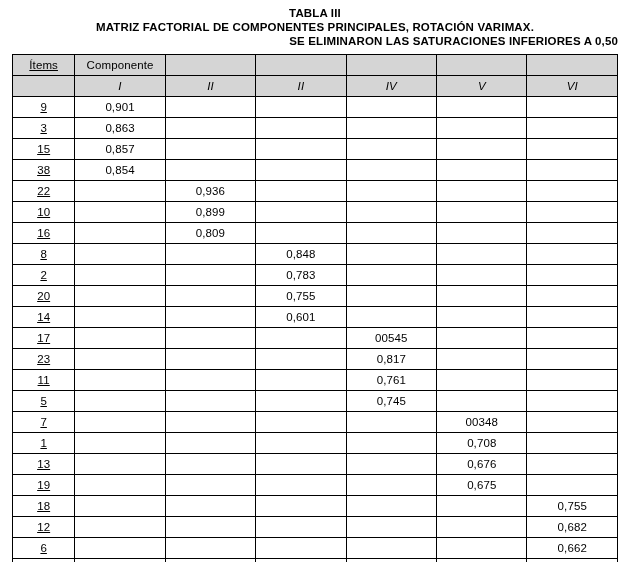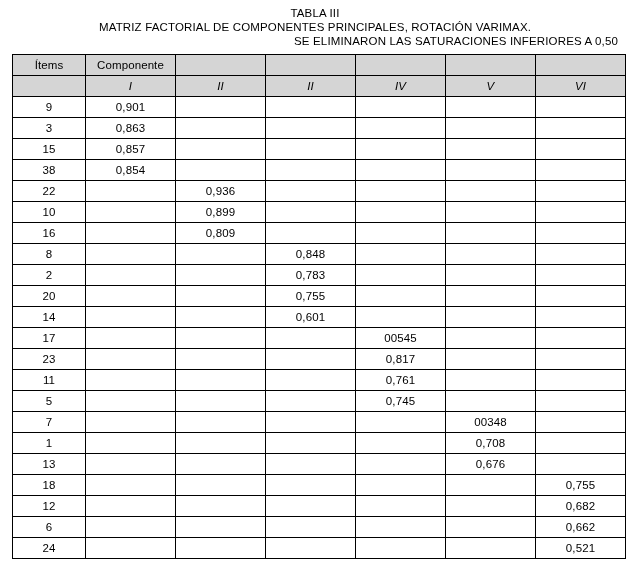--- a/index.html
+++ b/index.html
@@ -19,20 +19,21 @@
     height: 562px;
     position: relative;
     box-sizing: border-box;
     padding: 6px 12px 0 12px;
   }
   .caption {
     text-align: center;
     font-size: 11.5px;
     line-height: 14px;
     letter-spacing: 0.15px;
+    font-weight: bold;
   }
   .caption .tbl-num {
     display: block;
   }
   .caption .line1 {
     display: block;
   }
   .caption .line2 {
     display: block;
     text-align: right;
@@ -55,21 +56,21 @@
   }
   .hdr-row td {
     background: #d5d5d5;
     height: 21px;
   }
   .hdr-sub td {
     background: #d5d5d5;
     height: 21px;
     font-style: italic;
   }
-  .col-item { width: 73px; }
+  .col-item { width: 62px; text-decoration: underline; }
   .col-c { width: 90px; }
   .col-c1 { width: 90px; }
   .empty-cell { }
   .val {
     font-size: 11.5px;
   }
 </style>
 </head>
 <body>
 
@@ -266,20 +267,29 @@
         <tr>
           <td class="col-item">13</td>
           <td class="val empty-cell"></td>
           <td class="val empty-cell"></td>
           <td class="val empty-cell"></td>
           <td class="val empty-cell"></td>
           <td class="val">0,676</td>
           <td class="val empty-cell"></td>
         </tr>
         <tr>
+          <td class="col-item">19</td>
+          <td class="val empty-cell"></td>
+          <td class="val empty-cell"></td>
+          <td class="val empty-cell"></td>
+          <td class="val empty-cell"></td>
+          <td class="val">0,675</td>
+          <td class="val empty-cell"></td>
+        </tr>
+        <tr>
           <td class="col-item">18</td>
           <td class="val empty-cell"></td>
           <td class="val empty-cell"></td>
           <td class="val empty-cell"></td>
           <td class="val empty-cell"></td>
           <td class="val empty-cell"></td>
           <td class="val">0,755</td>
         </tr>
         <tr>
           <td class="col-item">12</td>

